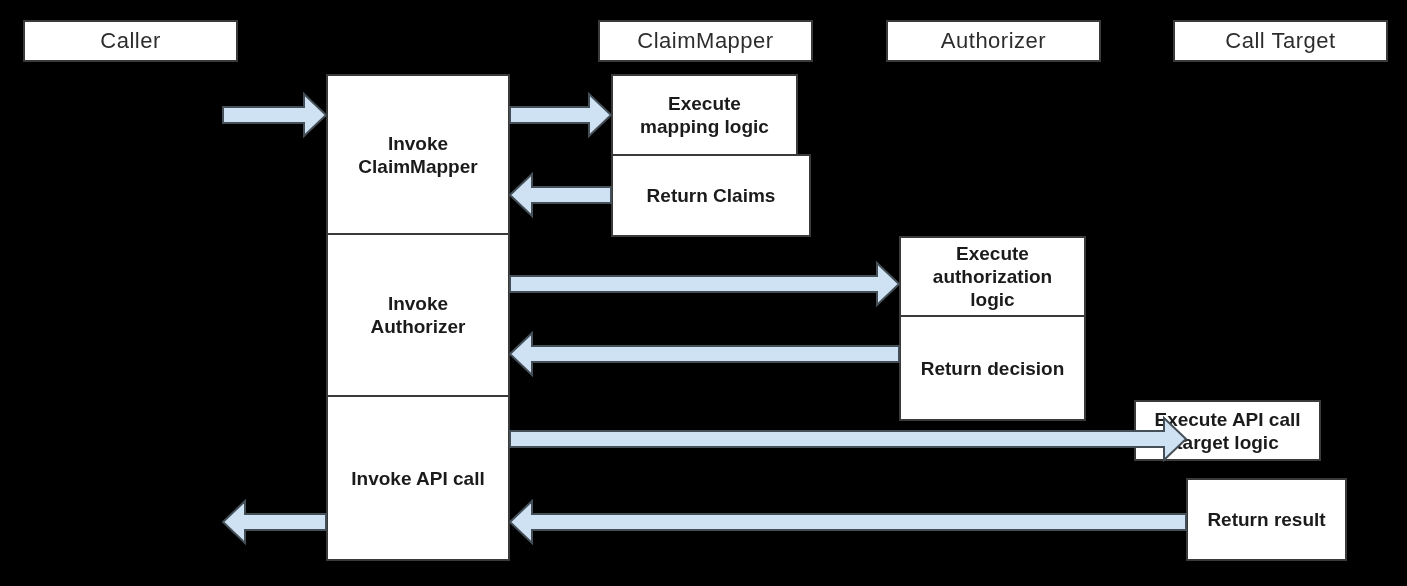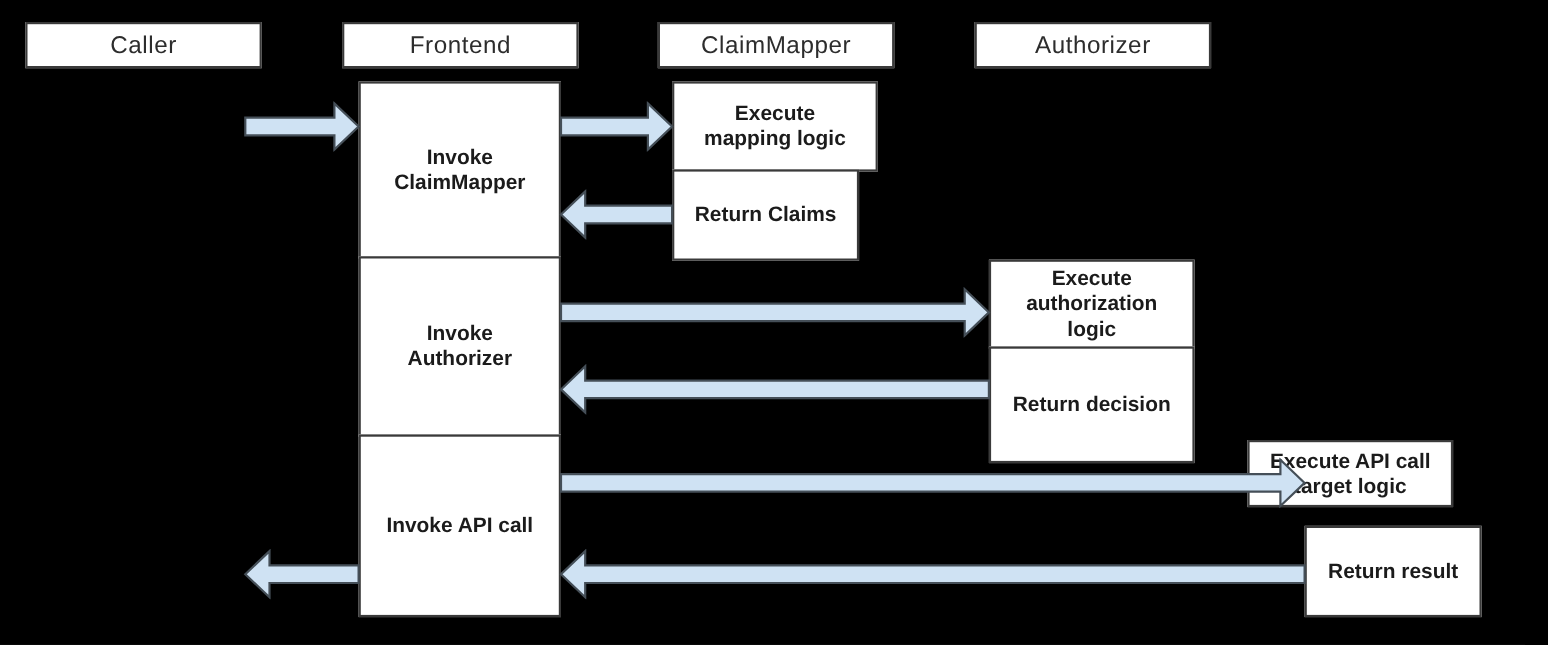--- a/index.html
+++ b/index.html
@@ -72,48 +72,48 @@
   }
 </style>
 </head>
 <body>
 
 <div class="canvas">
 
   <div class="lane-header" style="left:23px">
     <span class="lane-label">Caller</span>
   </div>
-  <div class="lane-header" style="left:311px">
-    <span class="lane-label">Frontend</span>
-  </div>
   <div class="lane-header" style="left:598px">
     <span class="lane-label">ClaimMapper</span>
   </div>
   <div class="lane-header" style="left:886px">
     <span class="lane-label">Authorizer</span>
+  </div>
+  <div class="lane-header" style="left:1173px">
+    <span class="lane-label">Call Target</span>
   </div>
 
 
   <div class="box" style="left:326px; top:74px;  width:184px; height:161px">
     <span class="step-label">Invoke
 ClaimMapper</span>
   </div>
   <div class="box" style="left:326px; top:233px; width:184px; height:164px">
     <span class="step-label">Invoke
 Authorizer</span>
   </div>
   <div class="box" style="left:326px; top:395px; width:184px; height:166px">
     <span class="step-label">Invoke API call</span>
   </div>
 
   <div class="box" style="left:611px; top:74px;  width:187px; height:82px">
     <span class="step-label">Execute
 mapping logic</span>
   </div>
-  <div class="box" style="left:611px; top:154px; width:170px; height:83px">
+  <div class="box" style="left:611px; top:154px; width:200px; height:83px">
     <span class="step-label">Return Claims</span>
   </div>
 
   <div class="box" style="left:899px; top:236px; width:187px; height:81px">
     <span class="step-label">Execute
 authorization
 logic</span>
   </div>
   <div class="box" style="left:899px; top:315px; width:187px; height:106px">
     <span class="step-label">Return decision</span>

